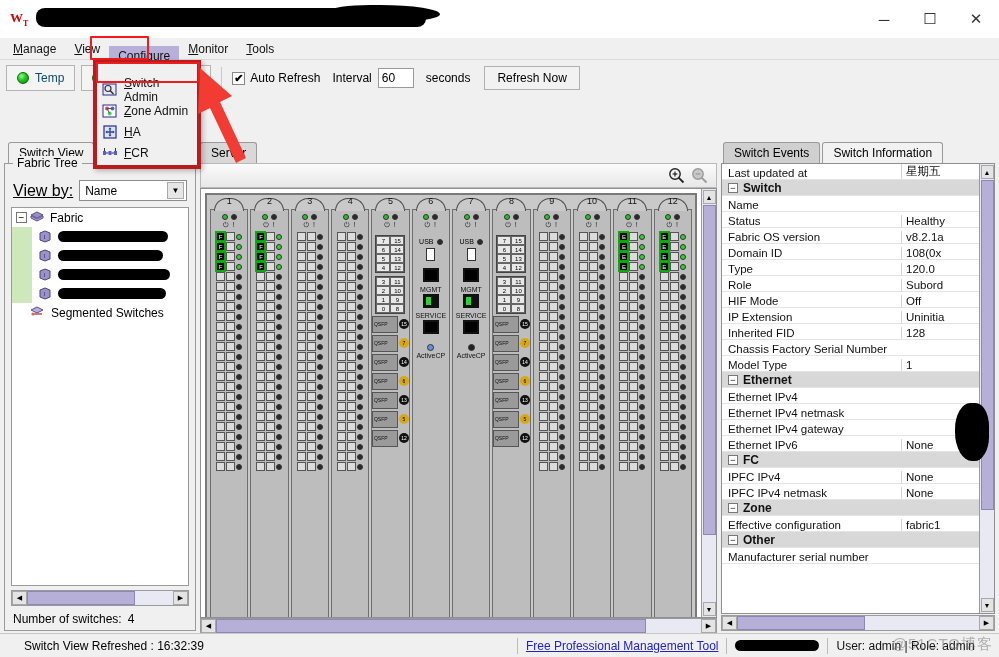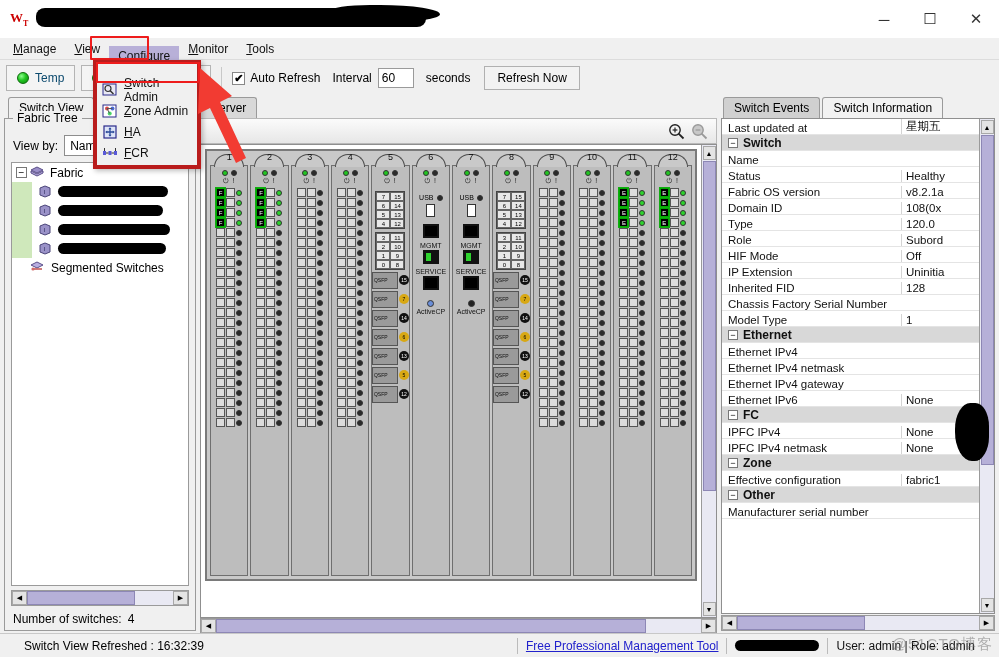--- a/index.html
+++ b/index.html
@@ -162,21 +162,21 @@
   .arrow-svg {
     position: absolute;
     left: 180px; top: 62px;
     width: 140px; height: 105px;
     z-index: 72; pointer-events: none;
   }
 
   
   .body {
     flex: 1 1 auto; display: flex; min-height: 0;
-    padding: 0 2px 0 2px; gap: 0;
+    padding: 0 2px 0 2px; gap: 0; margin-top: 45px;
   }
 
   
   .left-panel {
     width: 196px; flex: 0 0 196px;
     display: flex; flex-direction: column;
     position: relative; background: #f0f0f0;
   }
   .tabrow {
     display: flex; align-items: flex-end; height: 22px;
@@ -195,21 +195,21 @@
     position: relative;
   }
   .fabric-legend {
     position: absolute; top: -8px; left: 8px;
     background: #f0f0f0; padding: 0 4px; font-size: 12px;
   }
   .viewby-row {
     display: flex; align-items: center; gap: 6px;
     margin: 16px 8px 6px 8px;
   }
-  .viewby-label { font-size: 12px; }
+  .viewby-label { font-size: 16px; text-decoration: underline; }
   .combo {
     flex: 1 1 auto; height: 21px; border: 1px solid #8d8d8d;
     background: #fff; display: flex; align-items: center;
     justify-content: space-between; padding: 0 2px 0 5px;
     font-size: 12px;
   }
   .combo-arrow {
     width: 17px; height: 17px; background: #e6e6e6;
     border: 1px solid #a9a9a9; display: flex;
     align-items: center; justify-content: center; font-size: 8px;

